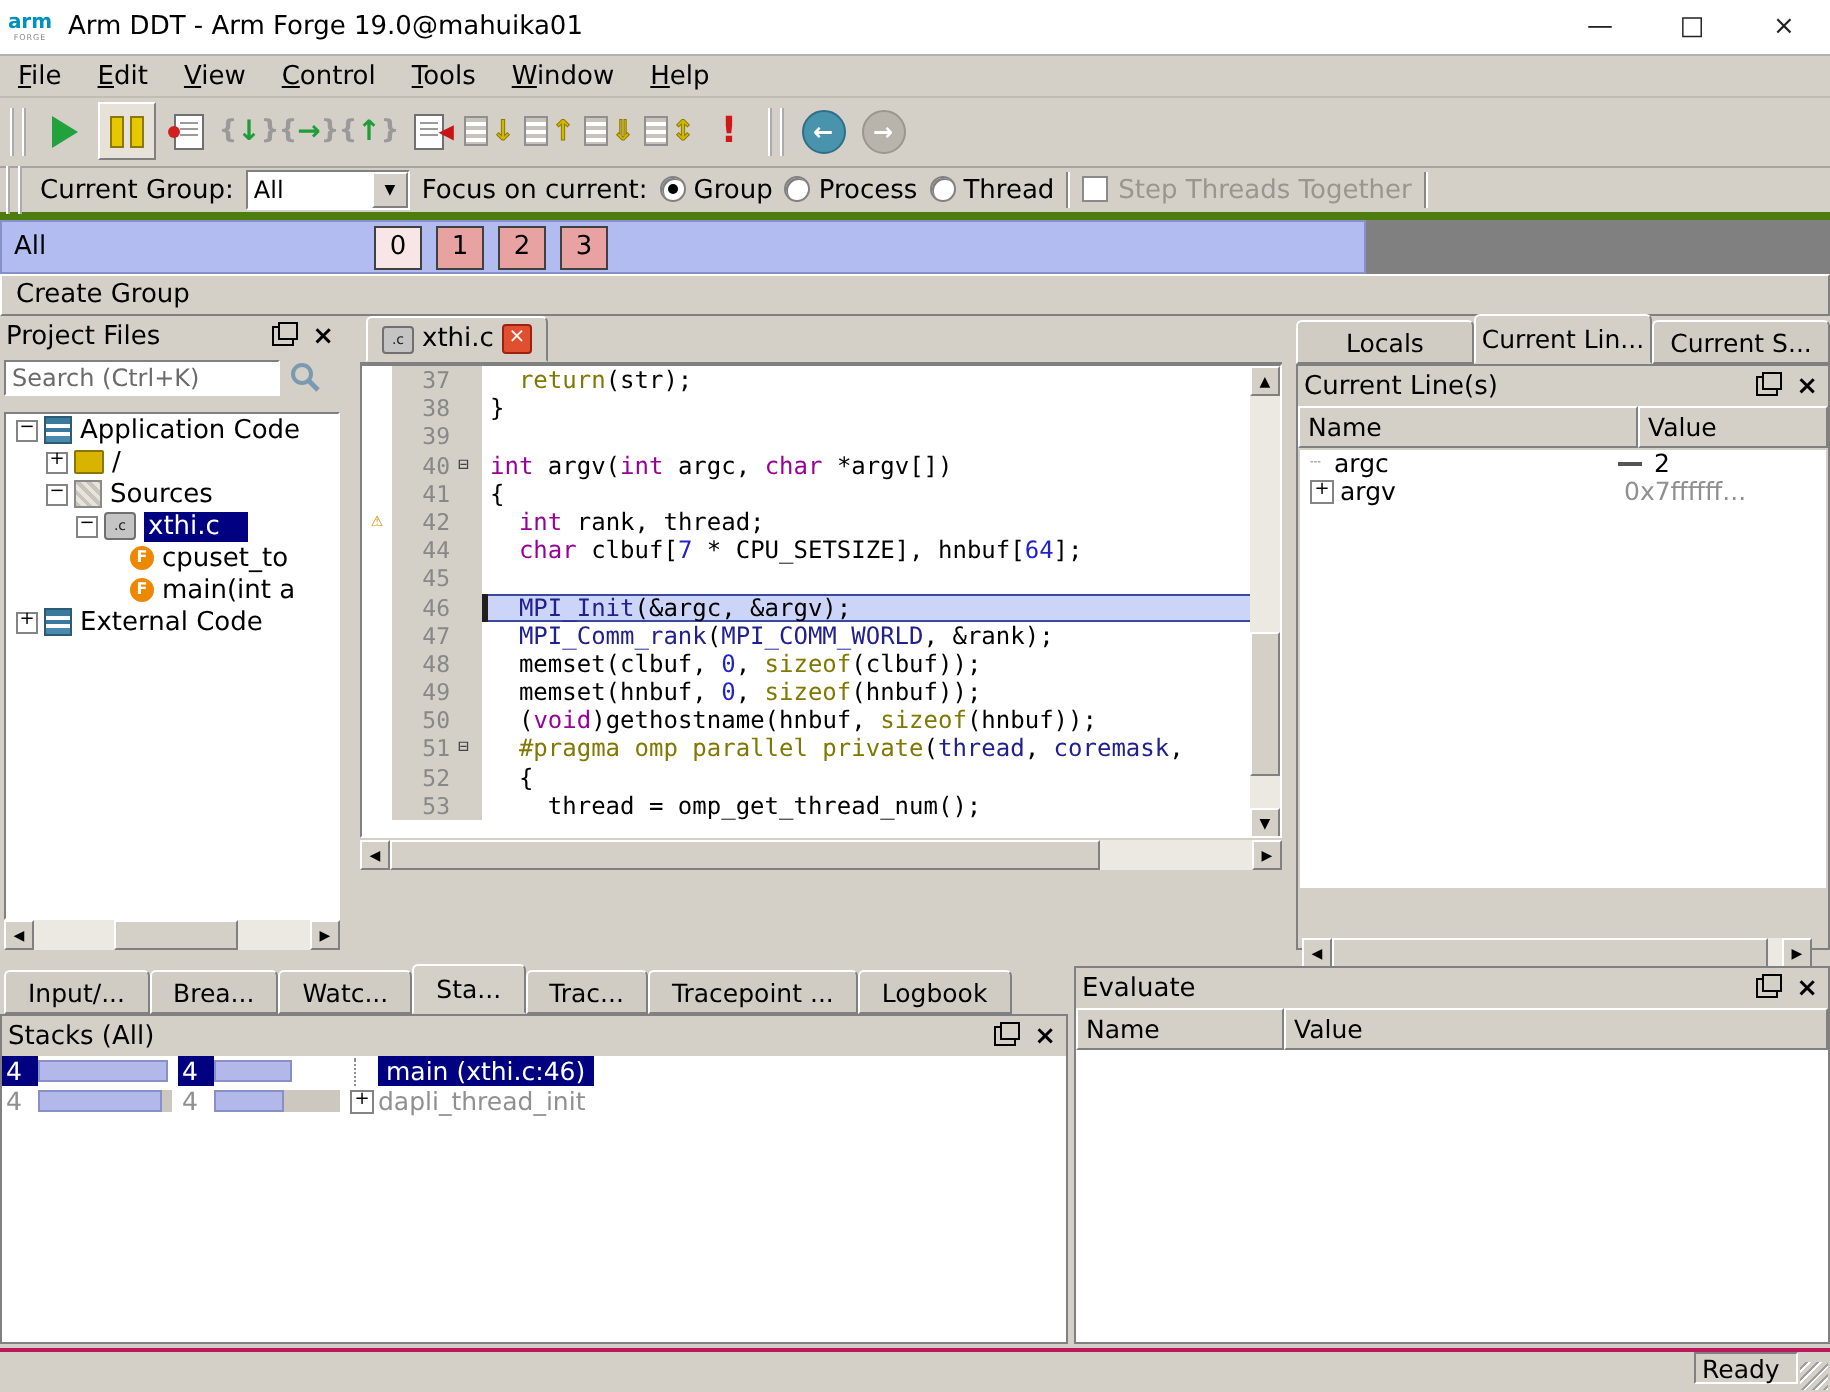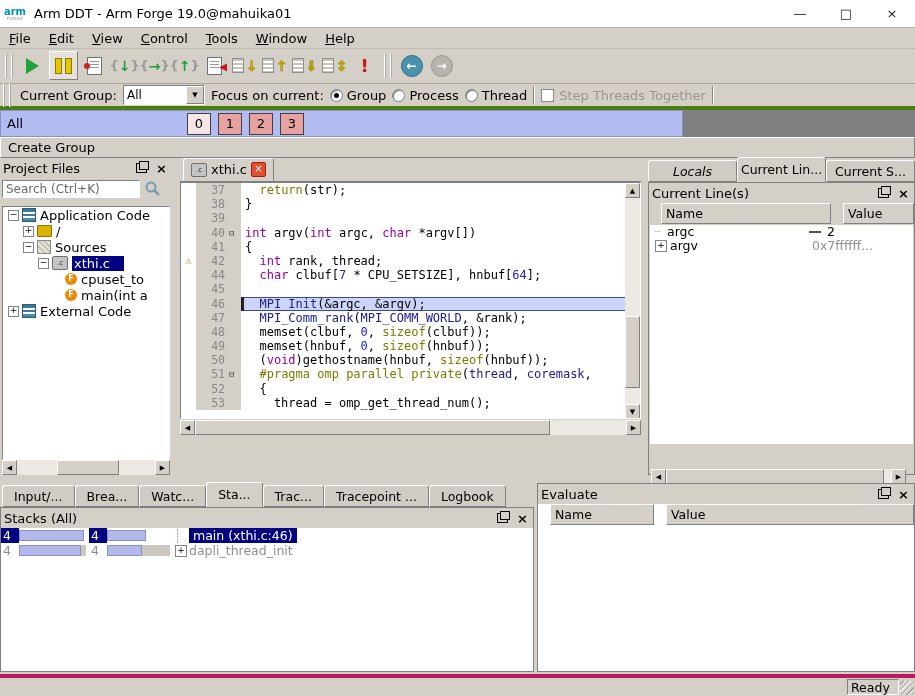--- a/index.html
+++ b/index.html
@@ -119,21 +119,21 @@
   #rp-hsb{left:2px;top:286px;width:255px;}
   #rp-hsb .sb-thumb{width:218px;}
 
   
   #rp{position:absolute;left:648px;top:0;width:267px;height:317px;}
   #rp-tabs{height:24px;display:flex;align-items:flex-end;}
   #rp .tab2{height:20px;display:flex;align-items:center;justify-content:center;padding:0 6px;background:#d0ccc4;border:1px solid;border-color:#fff #808080 #808080 #fff;border-radius:3px 3px 0 0;font-size:12.5px;white-space:nowrap;overflow:hidden;}
   #rp .tab2.active{height:23px;background:#d4d0c8;border-bottom-color:#d4d0c8;}
   #rp-body{position:absolute;left:0;top:24px;width:267px;height:293px;border:1px solid #808080;box-sizing:border-box;}
   .colhead{display:flex;height:21px;}
-  .colhead .ch{background:#d4d0c8;border:1px solid;border-color:#fff #808080 #808080 #fff;box-sizing:border-box;display:flex;align-items:center;padding-left:4px;font-size:12.5px;margin-left:12px;}
+  .colhead .ch{background:#d4d0c8;border:1px solid;border-color:#fff #808080 #808080 #fff;box-sizing:border-box;display:flex;align-items:center;padding-left:4px;font-size:12.5px;}
   #var-table{position:absolute;left:1px;top:42px;right:1px;bottom:30px;background:#fff;overflow:hidden;}
   .vrow{display:flex;height:14px;line-height:14px;font-size:12.5px;align-items:center;}
   .vrow .vexp{width:10px;height:10px;border:1px solid #848484;font-size:9px;line-height:8px;text-align:center;margin:0 3px 0 5px;flex:none;}
   .vrow .vcon{width:12px;margin-left:5px;color:#aaa;font-size:9px;flex:none;}
   .vrow .vname{width:142px;flex:none;}
   .vrow .dash{display:inline-block;width:12px;height:2px;background:#555;margin-right:6px;vertical-align:3px;}
   .muted{color:#909090;}
 
   
   #bottom{position:absolute;left:0;top:483px;width:915px;height:189px;}
@@ -157,21 +157,21 @@
   .fexp{width:10px;height:10px;border:1px solid #848484;font-size:9px;line-height:8px;text-align:center;margin:0 2px;flex:none;background:#fff;}
   .fcon{width:8px;border-left:1px dotted #909090;height:14px;margin:0 3px 0 4px;flex:none;}
   .srow.sel .ftext{background:#000080;color:#fff;padding:0 4px;}
   .srow.g2 .ftext{color:#909090;}
 
   
   #ev{position:absolute;left:537px;top:0;width:378px;height:189px;border:1px solid #808080;box-sizing:border-box;background:#fff;}
   #ev .panel-h{background:#d4d0c8;}
 
   
-  #statusbar{position:absolute;left:0;top:674px;width:915px;height:22px;background:#d4d0c8;border-top:4px solid #be185d;box-sizing:border-box;display:flex;align-items:center;justify-content:flex-end;}
+  #statusbar{position:absolute;left:0;top:674px;width:915px;height:22px;background:#d4d0c8;border-top:2px solid #be185d;box-sizing:border-box;display:flex;align-items:flex-start;justify-content:flex-end;}
   #ready{width:52px;height:16px;border:1px solid;border-color:#808080 #fff #fff #808080;display:flex;align-items:center;padding-left:3px;margin-right:16px;box-sizing:border-box;font-size:12.5px;}
   #grip{position:absolute;right:1px;bottom:1px;width:14px;height:14px;background:repeating-linear-gradient(135deg,transparent 0 2px,#a0a0a0 2px 3px,#fff 3px 4px);}
 </style>
 </head>
 <body>
 
 <div id="app">
 
   <div id="titlebar">
     <div id="logo">
@@ -395,21 +395,21 @@
       <div id="ed-hsb" class="sb-h">
         <span class="sb-btn">◀</span>
           <span class="sb-thumb"></span>
           <span style="flex:1"></span>
           <span class="sb-btn">▶</span>
       </div>
     </div>
 
     <div id="rp">
       <div id="rp-tabs">
-          <div class="tab2" style="flex: 1 1 0%; font-style: italic;">Locals</div>
+          <div class="tab2" style="flex: 1 1 0%;">Locals</div>
           <div class="tab2 active" style="flex: 1 1 0%;">Current Lin...</div>
           <div class="tab2" style="flex: 1 1 0%;">Current S...</div>
         </div>
       <div id="rp-body">
         <div class="panel-h">
           <span class="t">Current Line(s)</span>
           <span class="float-ic"></span>
           <span class="close-ic">×</span>
         </div>
         <div class="colhead">

